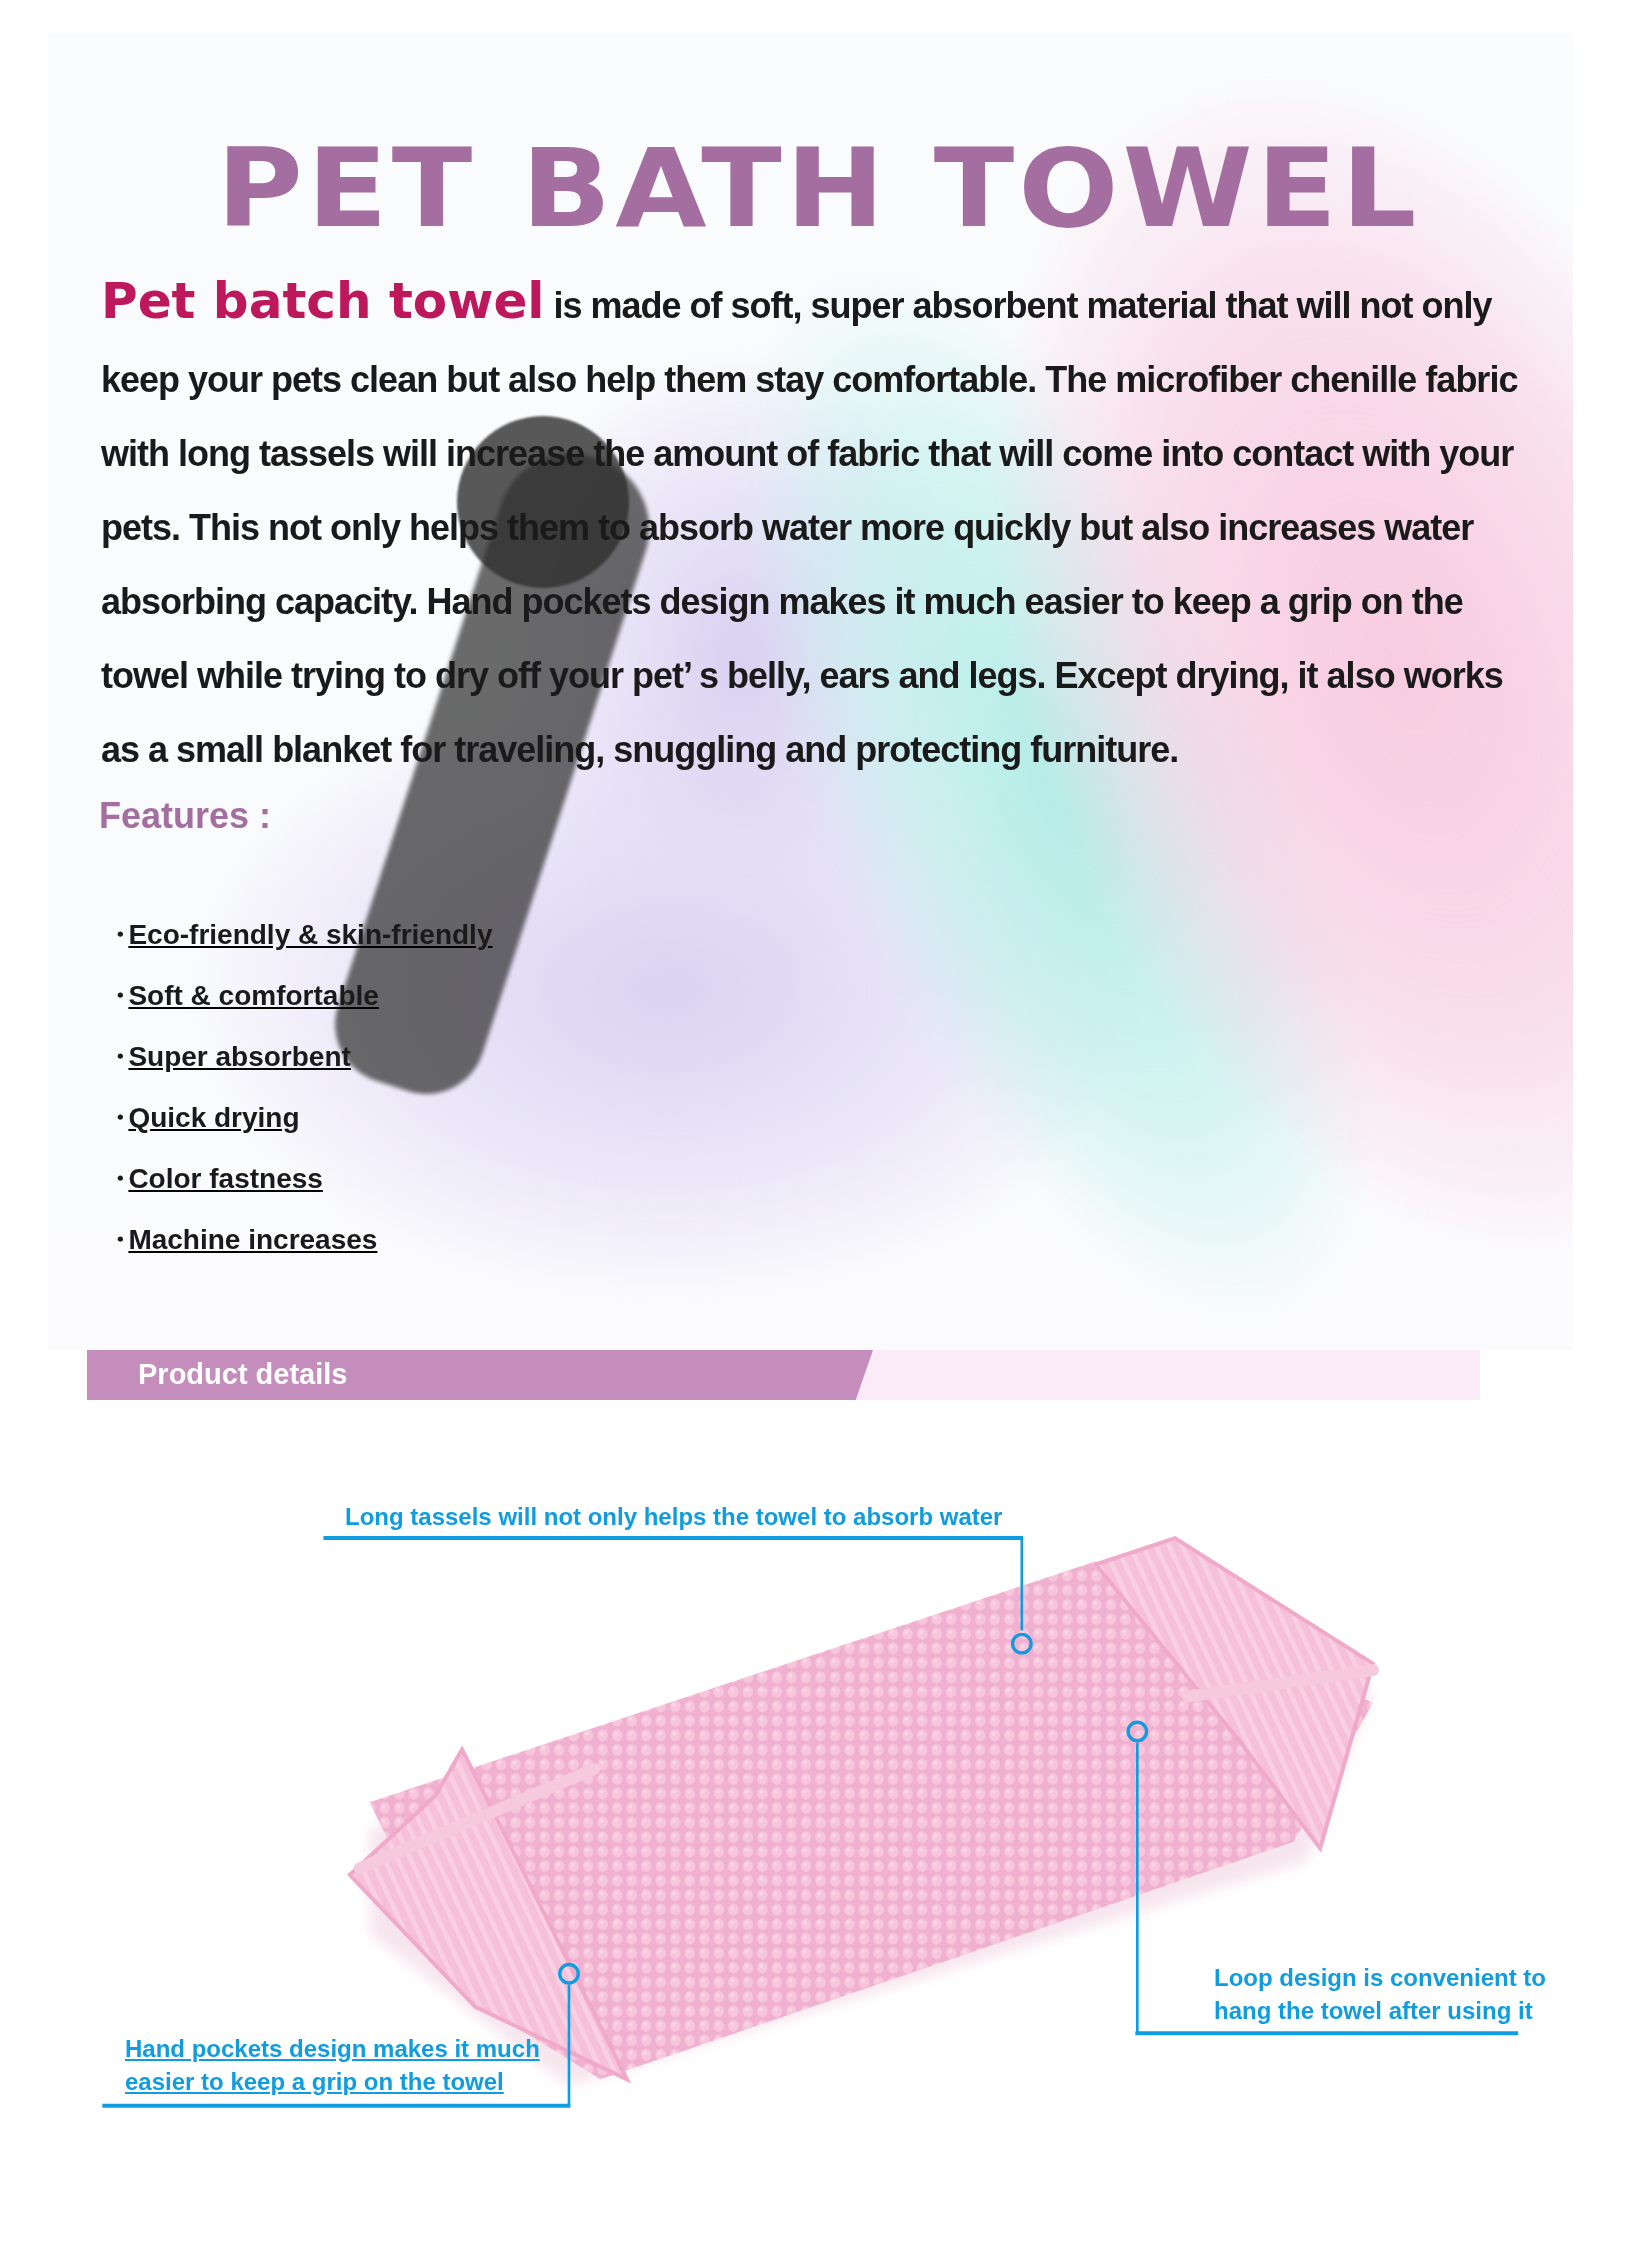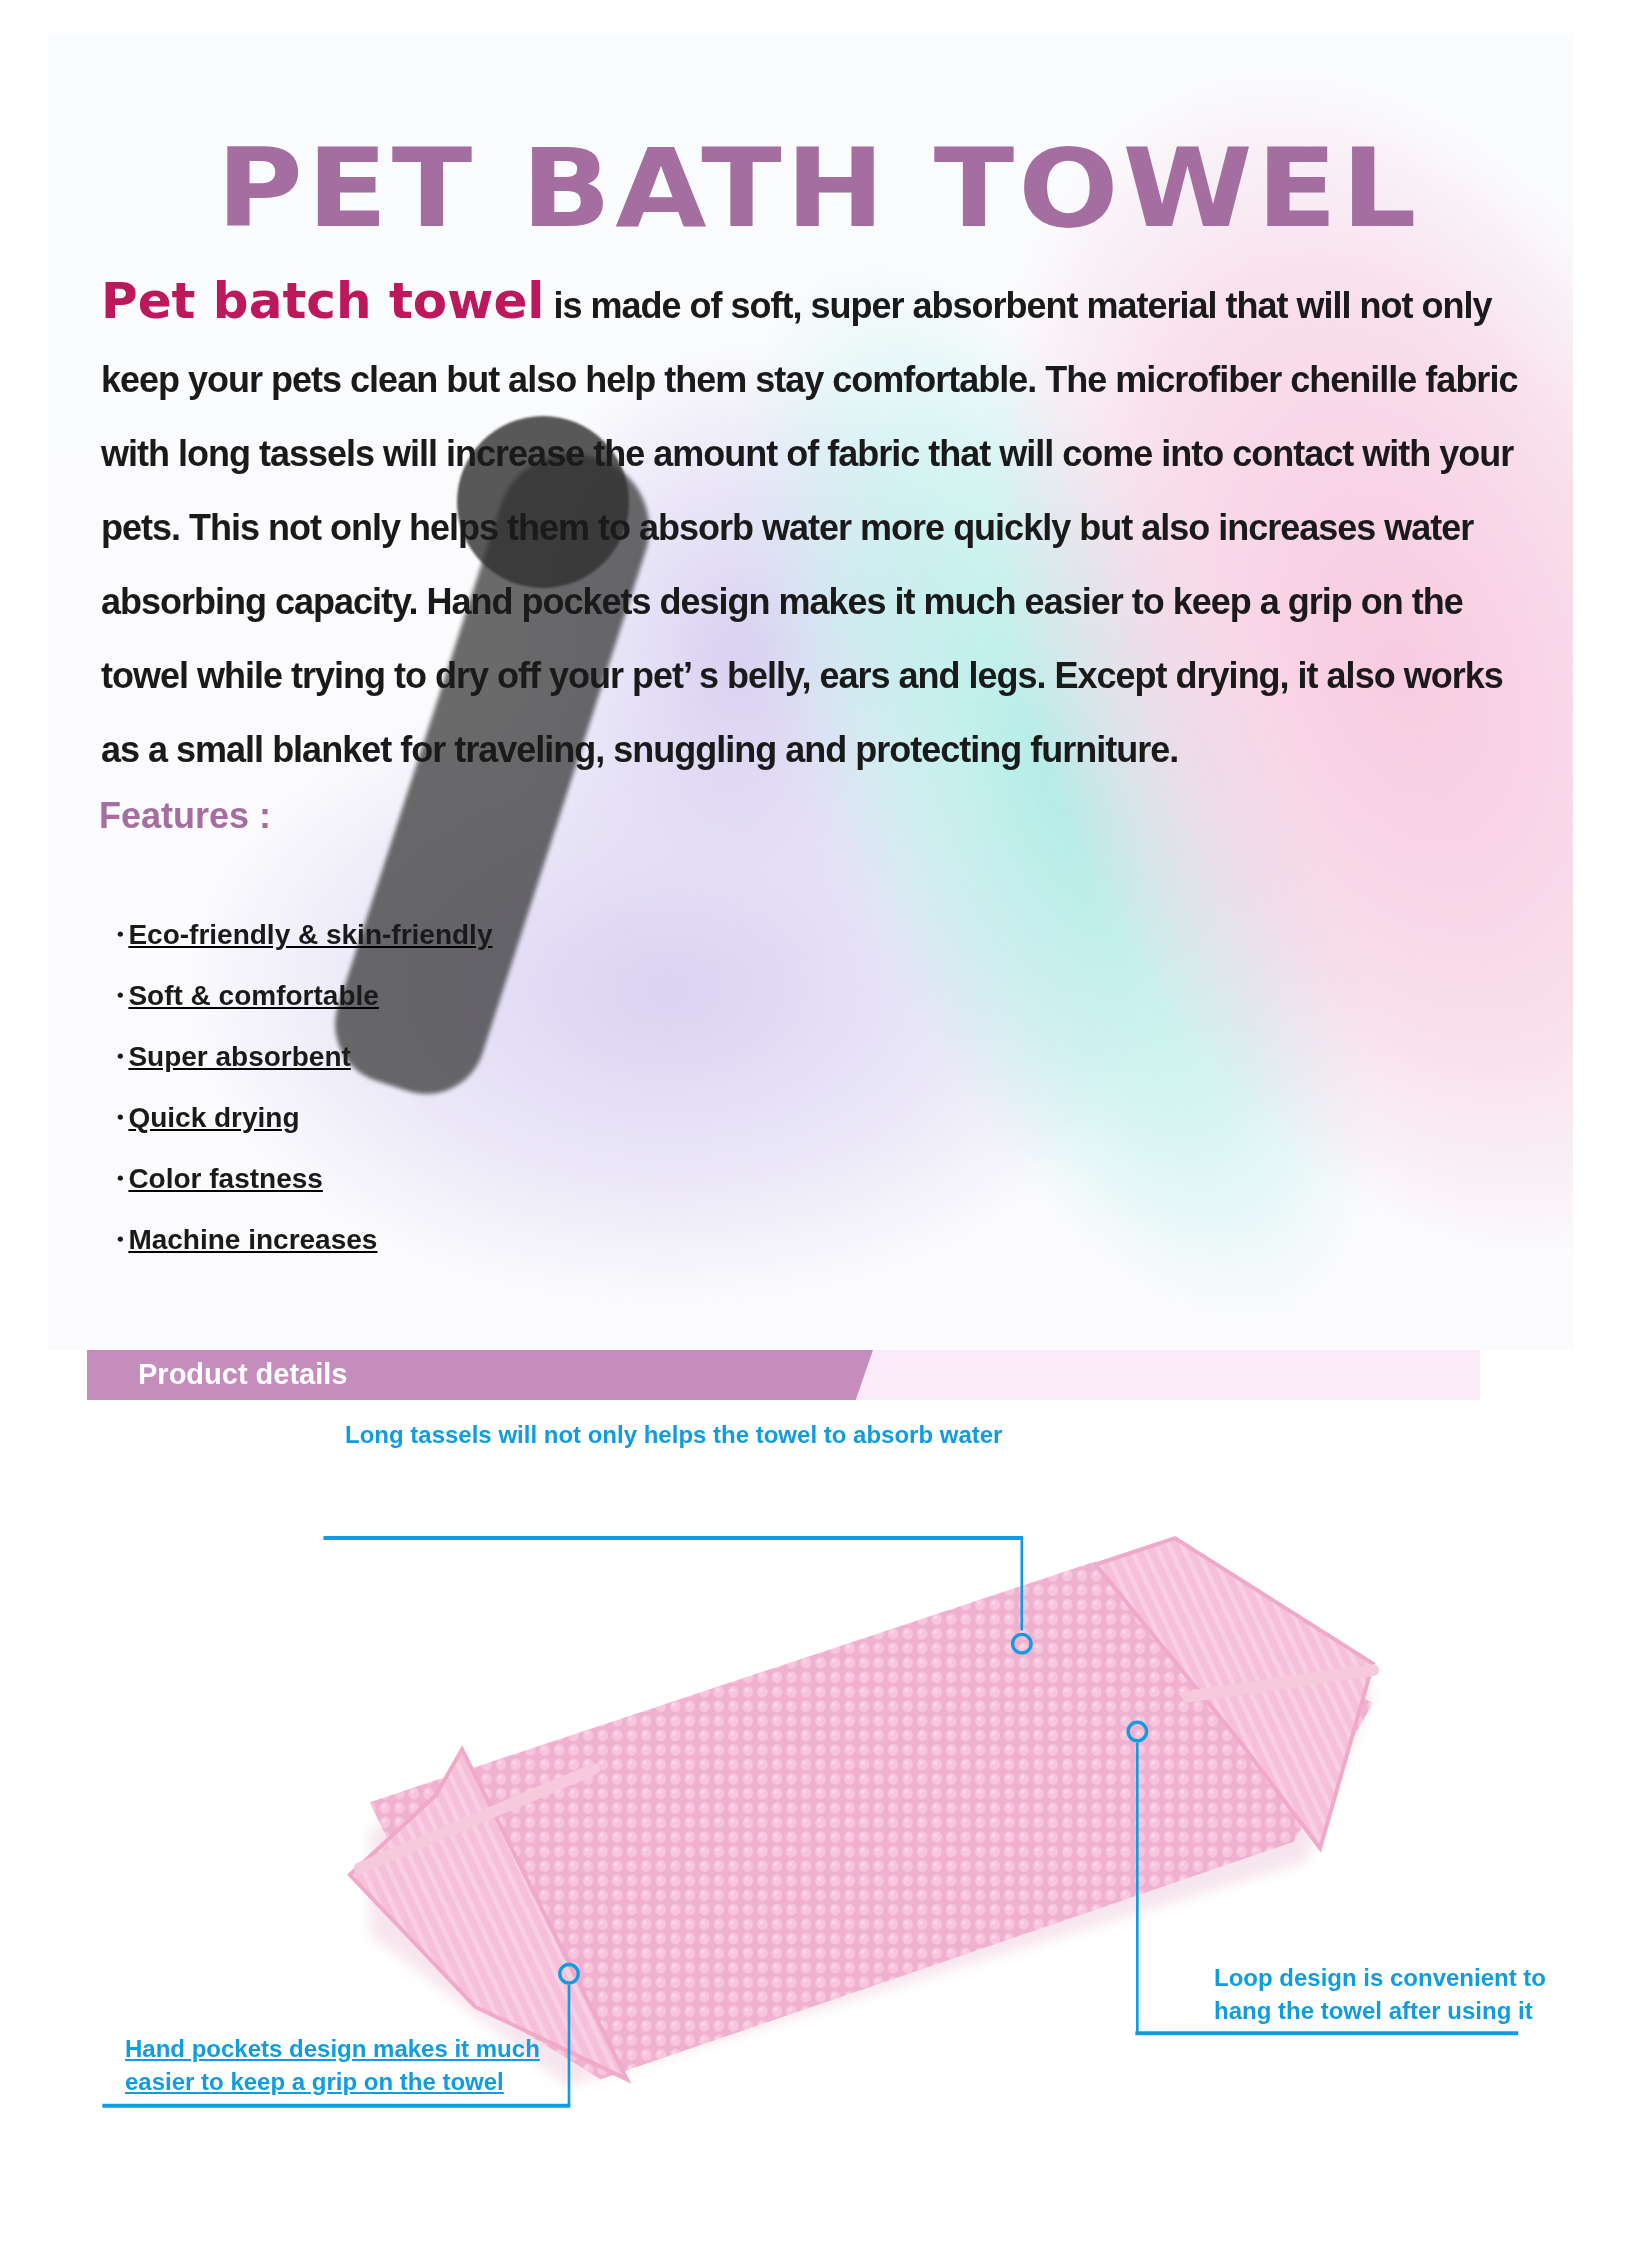--- a/index.html
+++ b/index.html
@@ -92,21 +92,21 @@
 
   <circle cx="1723" cy="2623" r="14" fill="none" stroke="#0f9ce0" stroke-width="5"></circle>
   <line x1="1723" y1="2640" x2="1723" y2="3080" stroke="#0f9ce0" stroke-width="4"></line>
   <line x1="1720" y1="3080" x2="2300" y2="3080" stroke="#0f9ce0" stroke-width="6"></line>
 
   <circle cx="862" cy="2990" r="14" fill="none" stroke="#0f9ce0" stroke-width="5"></circle>
   <line x1="862" y1="3007" x2="862" y2="3190" stroke="#0f9ce0" stroke-width="4"></line>
   <line x1="155" y1="3190" x2="864" y2="3190" stroke="#0f9ce0" stroke-width="6"></line>
 </svg>
 
-<div class="callout" style="left:345px;top:1418px;">
+<div class="callout" style="left:345px;top:1500px;">
   <div>Long tassels will not only helps the towel to absorb water</div>
 </div>
 
 <div class="callout" style="left:1214px;top:1961px;">
   <div>Loop design is convenient to</div>
   <div>hang the towel after using it</div>
 </div>
 
 <div class="callout" style="left:125px;top:2032px;text-decoration:underline;">
   <div>Hand pockets design makes it much</div>

